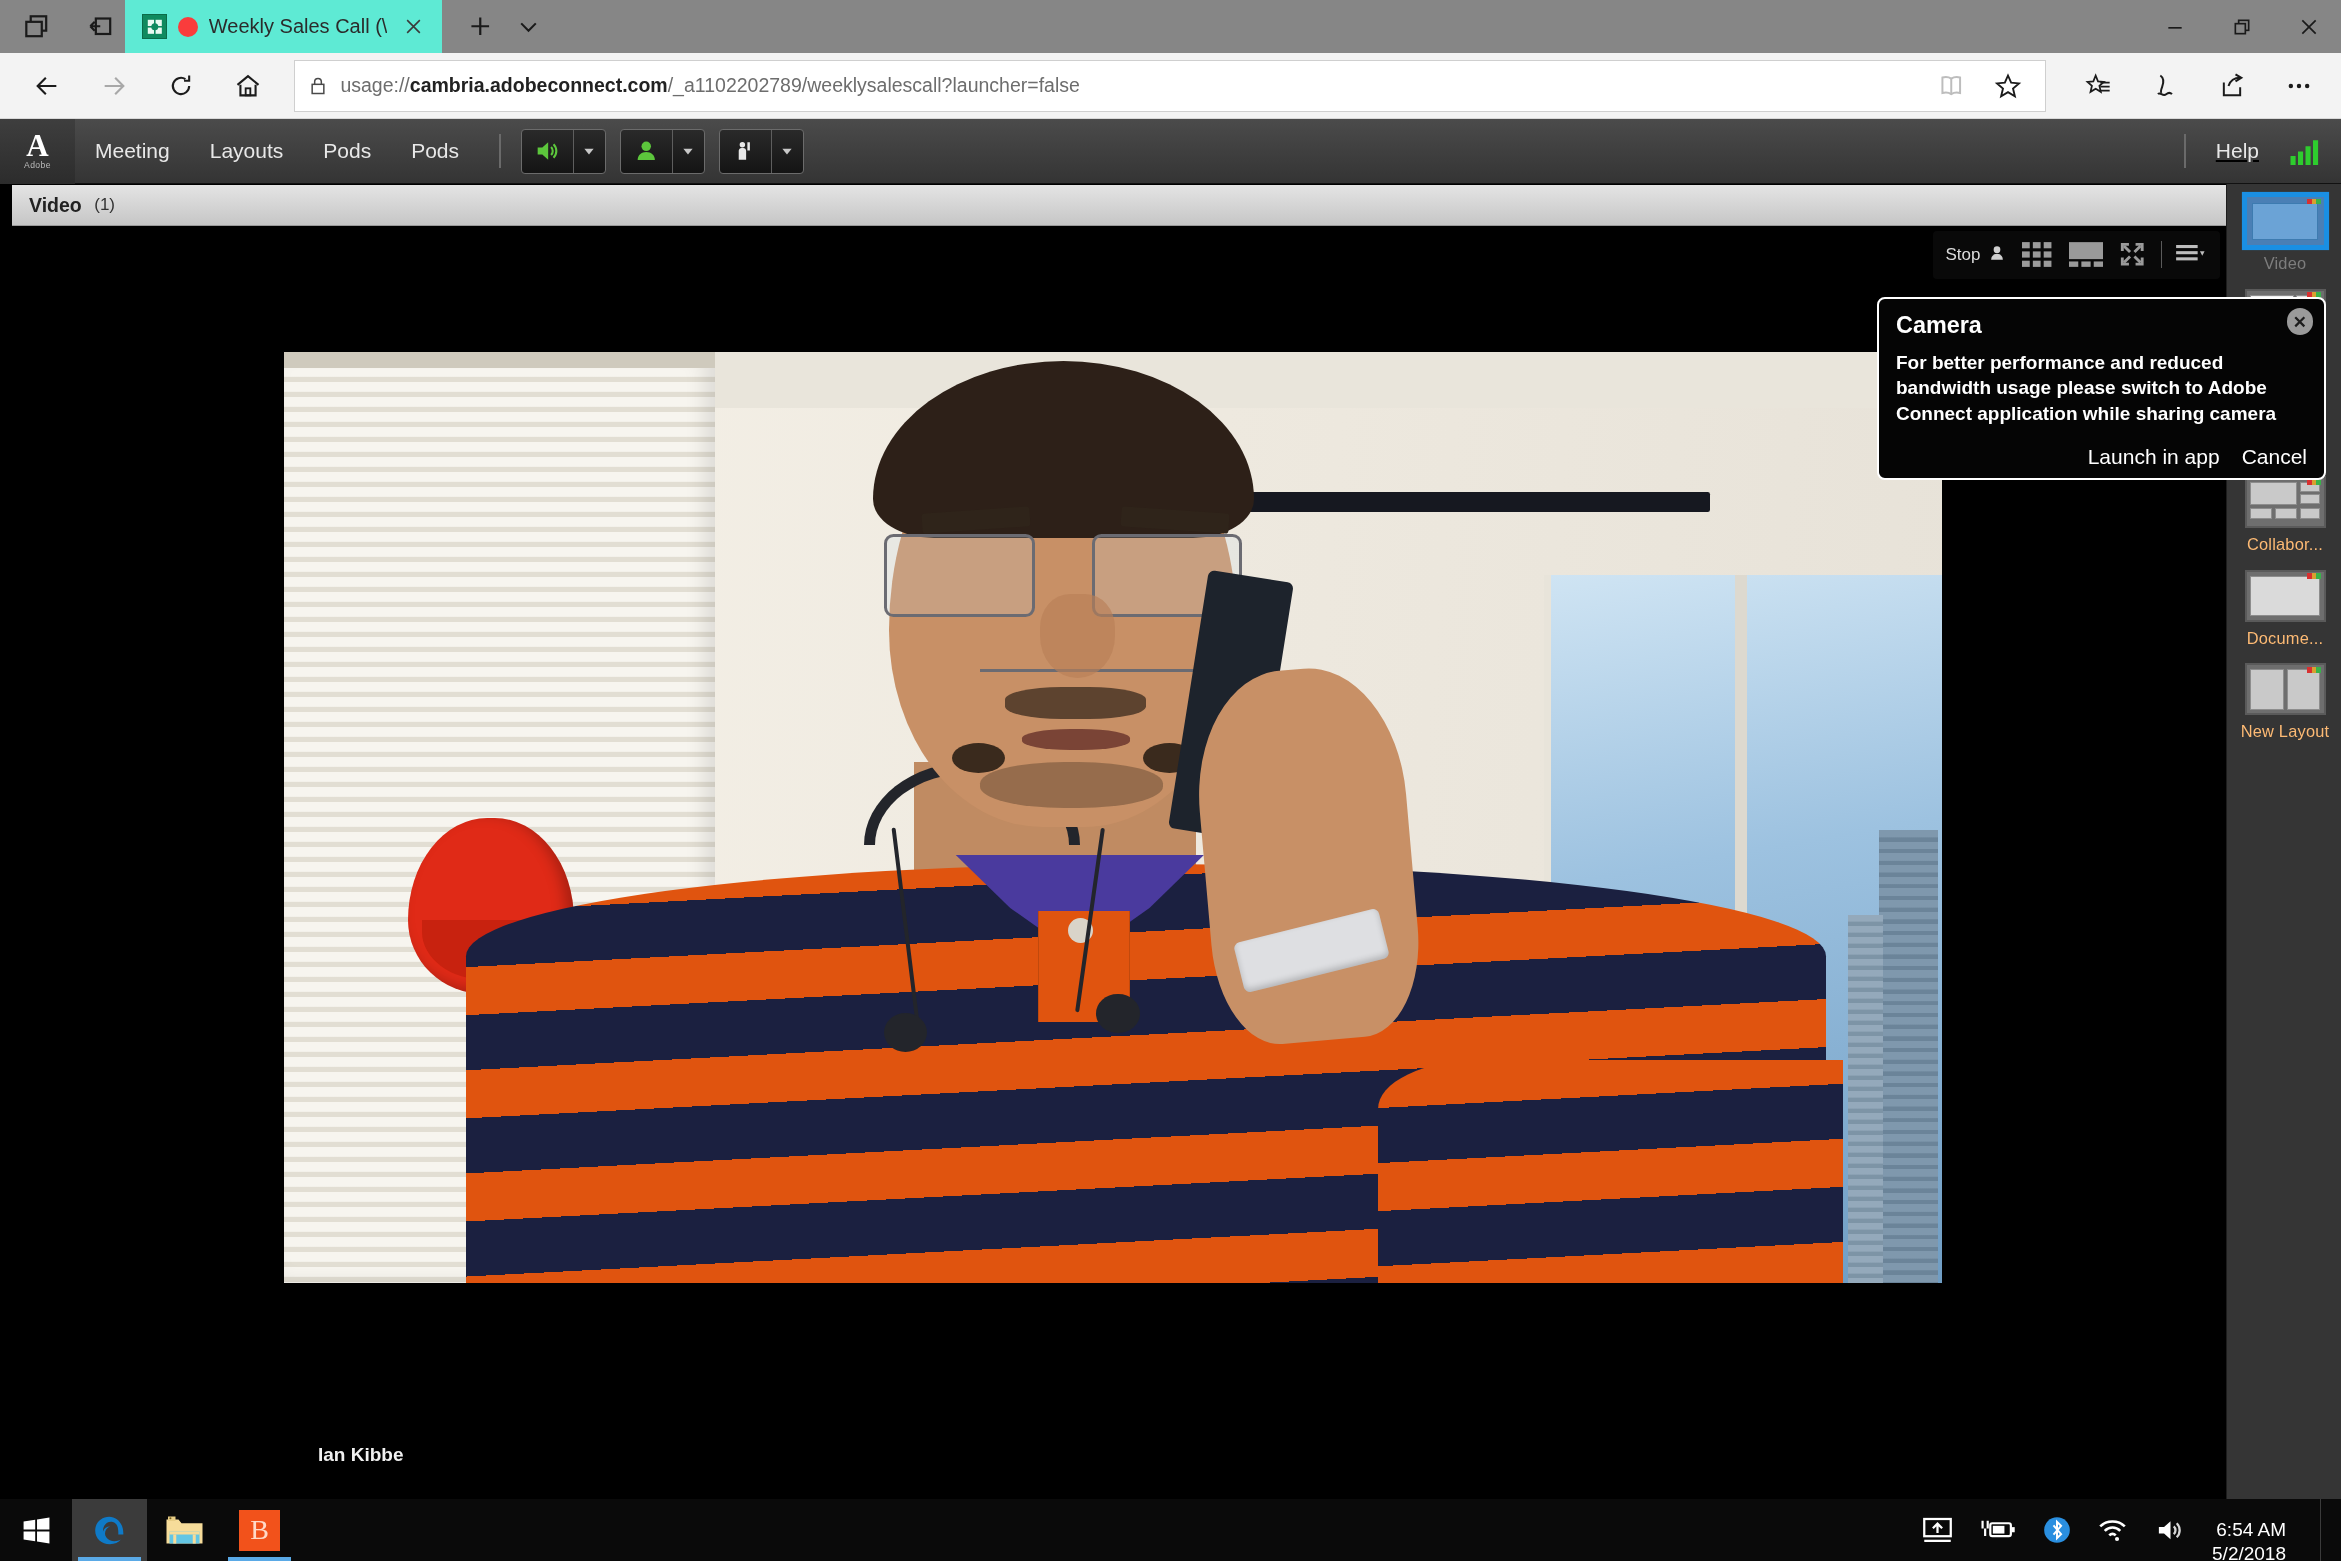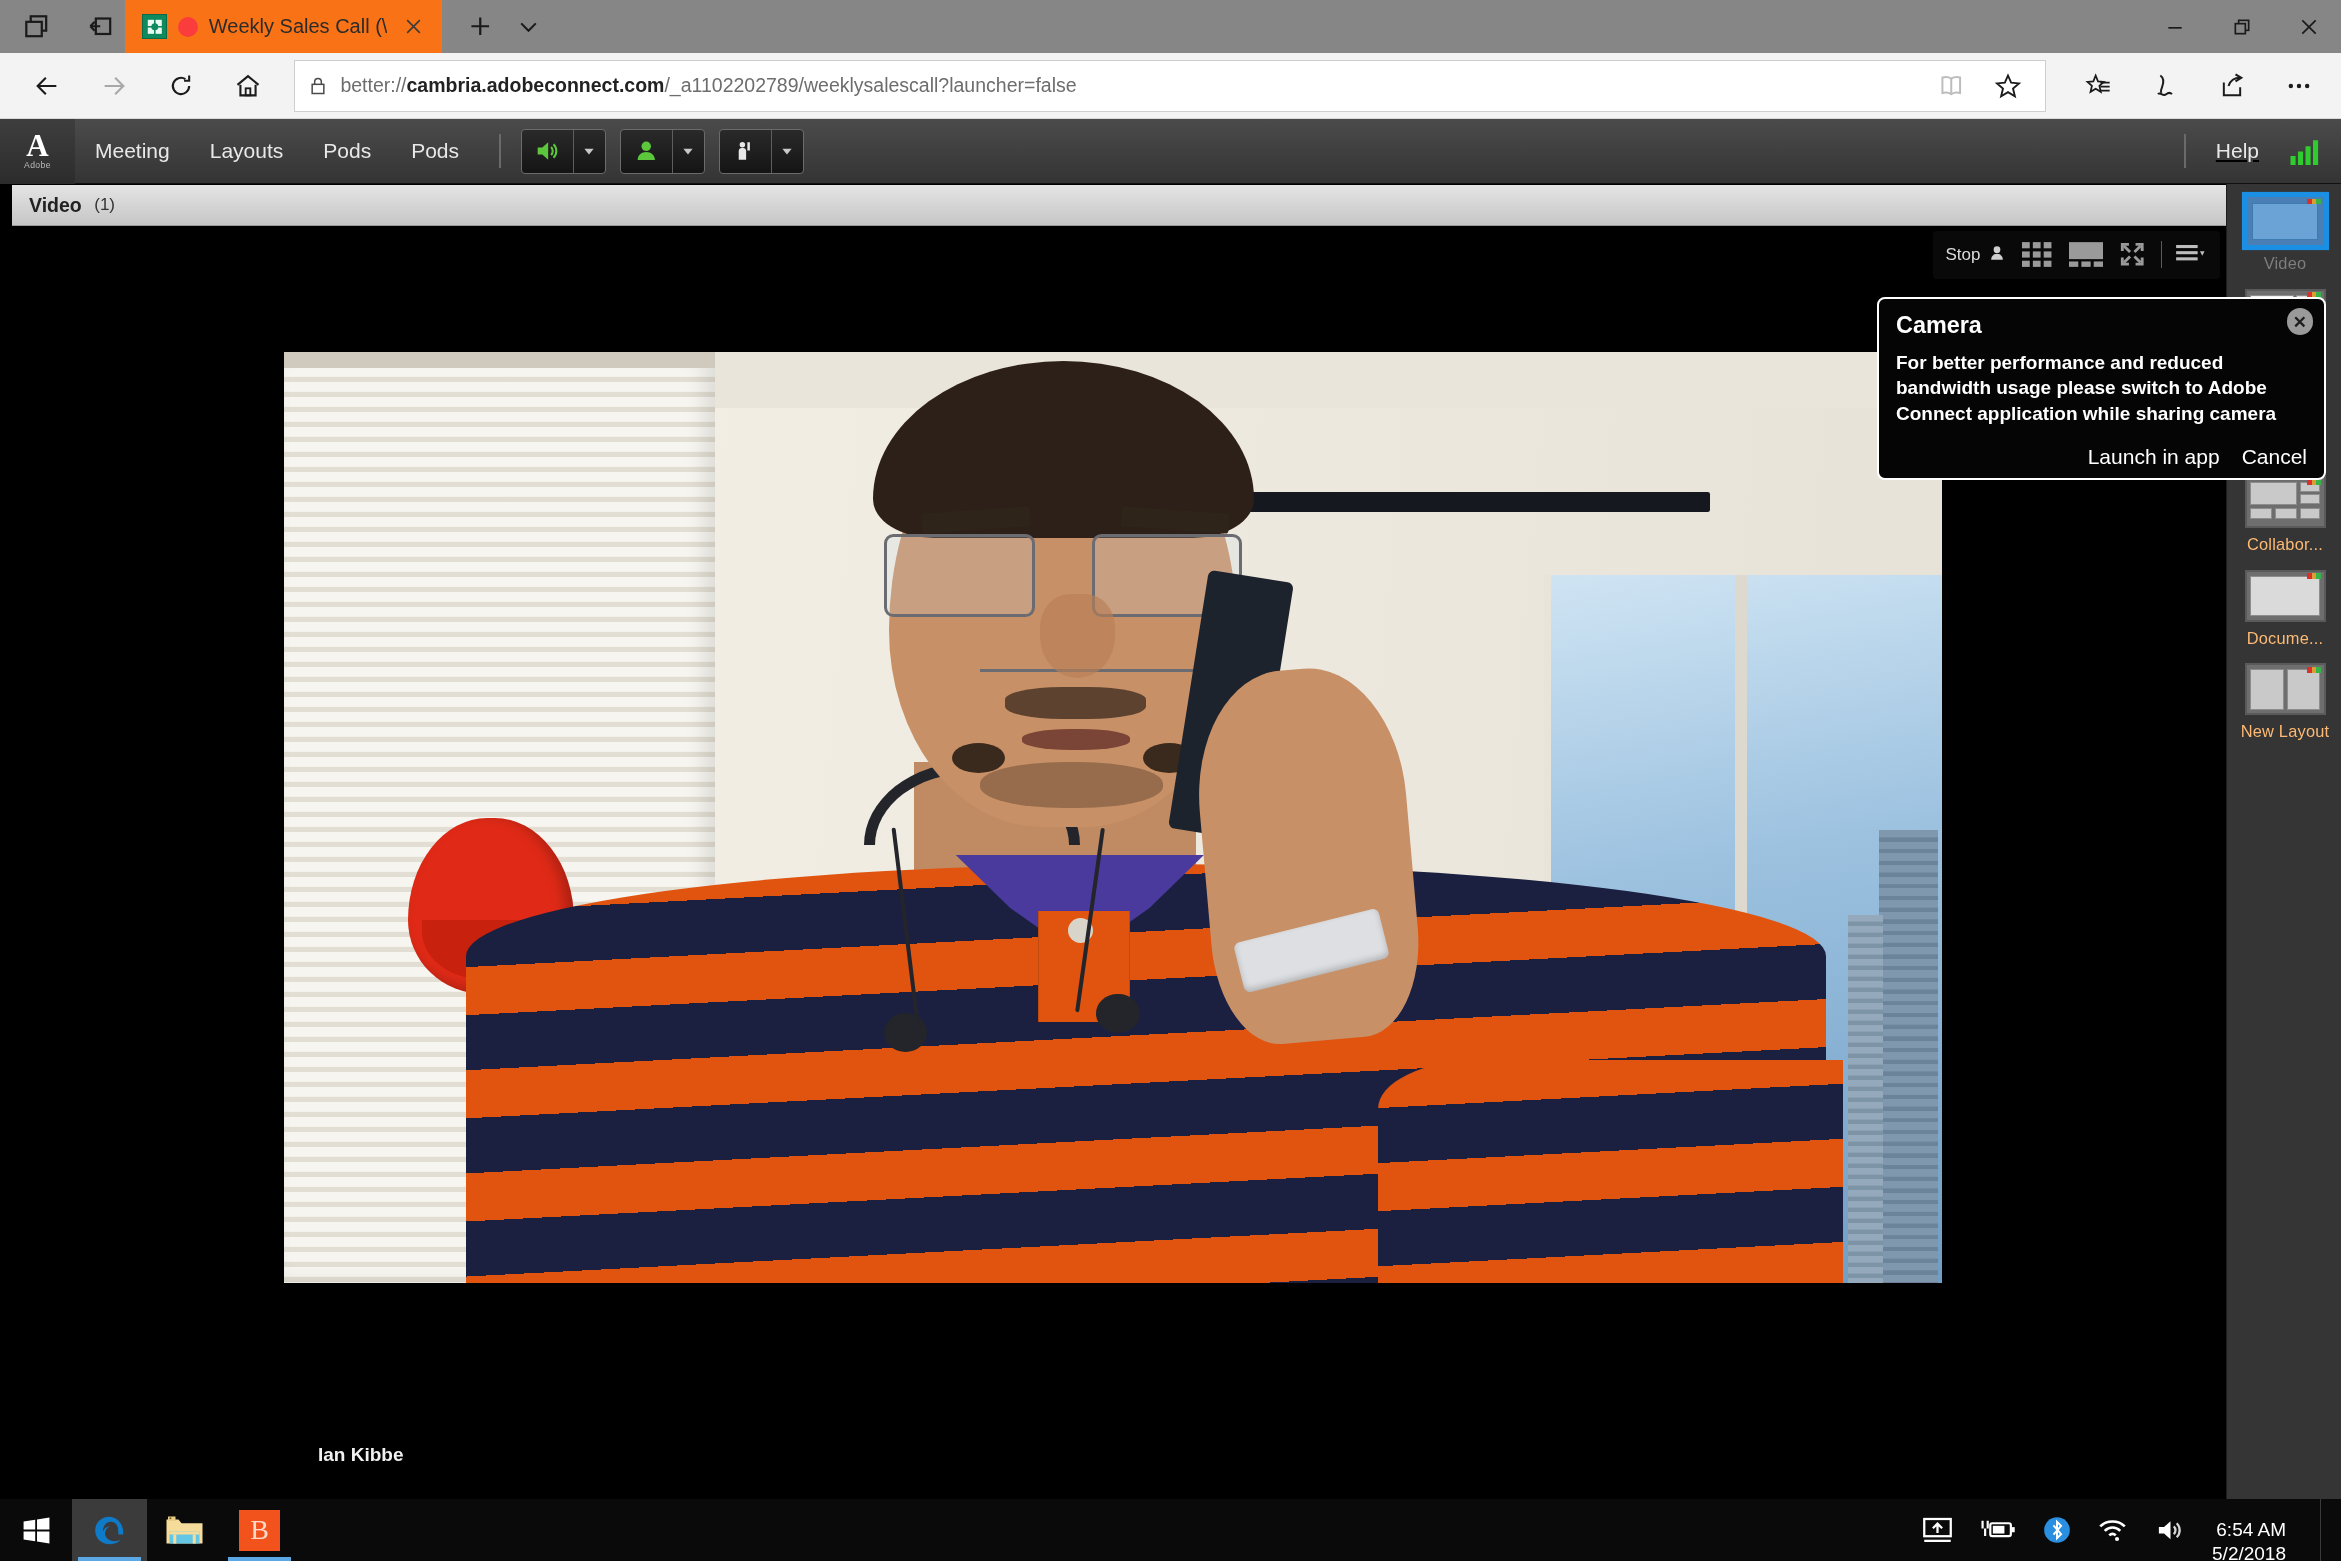--- a/index.html
+++ b/index.html
@@ -19,21 +19,21 @@
   }
   .tabstrip-left {
     display: flex; align-items: center; height: 53px;
     padding: 0 7.8px 0 19px; gap: 30px;
   }
   .ts-icon { width: 34px; height: 34px; display: flex; align-items: center; justify-content: center; cursor: pointer; }
   .ts-icon svg { display: block; }
 
   .tab-active {
     height: 53px; min-width: 311px;
-    background: #f97316;
+    background: #5eead4;
     display: flex; align-items: center;
     padding: 0 12.5px 0 17px; gap: 11px;
     position: relative;
   }
   .tab-favicon {
     width: 25px; height: 25px;
     background: #0f8a5f; border: 1.6px solid #0b6b49;
     display: flex; align-items: center; justify-content: center;
     flex: 0 0 auto;
   }
@@ -431,21 +431,21 @@
         </svg>
     </div>
 
     <div class="addressbar">
       <div class="lock-ico">
         <svg width="20" height="20" viewBox="0 0 24 24">
             <rect x="5" y="10" width="14" height="11" fill="none" stroke="#4a4a4a" stroke-width="1.8"></rect>
             <path d="M8 10 V7 a4 4 0 0 1 8 0 V10" fill="none" stroke="#4a4a4a" stroke-width="1.8"></path>
           </svg>
       </div>
-      <div class="url-text"><span>better://</span><b>cambria.adobeconnect.com</b><span>/_a1102202789/weeklysalescall?launcher=false</span></div>
+      <div class="url-text"><span>usage://</span><b>cambria.adobeconnect.com</b><span>/_a1102202789/weeklysalescall?launcher=false</span></div>
       <div class="addr-right">
         <div class="tb-btn">
           <svg width="26.5" height="26.5" viewBox="0 0 24 24">
               <path d="M12 6 C9 4 6 4.5 4 5 V19 C6 18.5 9 18 12 20 C15 18 18 18.5 20 19 V5 C18 4.5 15 4 12 6 Z" fill="none" stroke="#bdbdbd" stroke-width="1.8"></path>
               <path d="M12 6 V20" stroke="#bdbdbd" stroke-width="1.8"></path>
             </svg>
         </div>
         <div class="tb-btn">
           <svg width="28" height="28" viewBox="0 0 24 24">
               <path d="M12 3 L14.7 9.2 L21.4 9.8 L16.3 14.2 L17.9 20.8 L12 17.3 L6.1 20.8 L7.7 14.2 L2.6 9.8 L9.3 9.2 Z" fill="none" stroke="#1b1b1b" stroke-width="1.6"></path>

